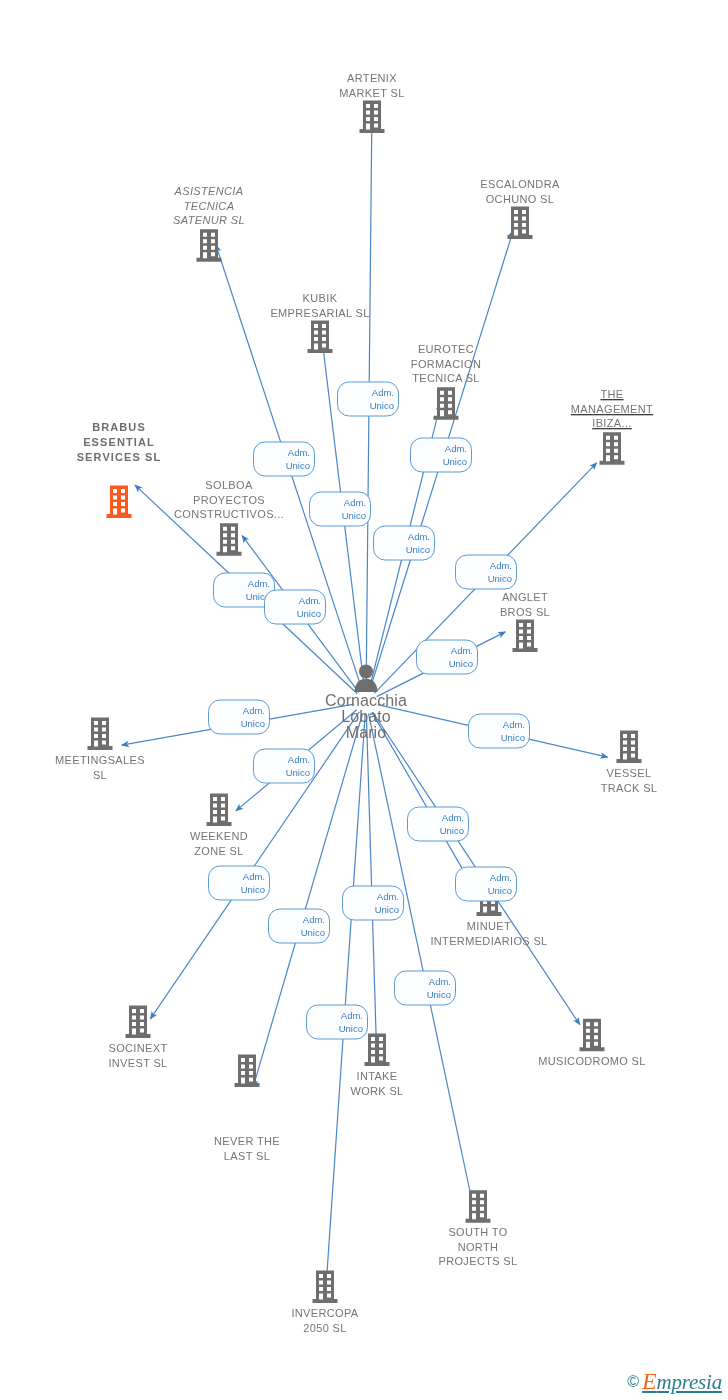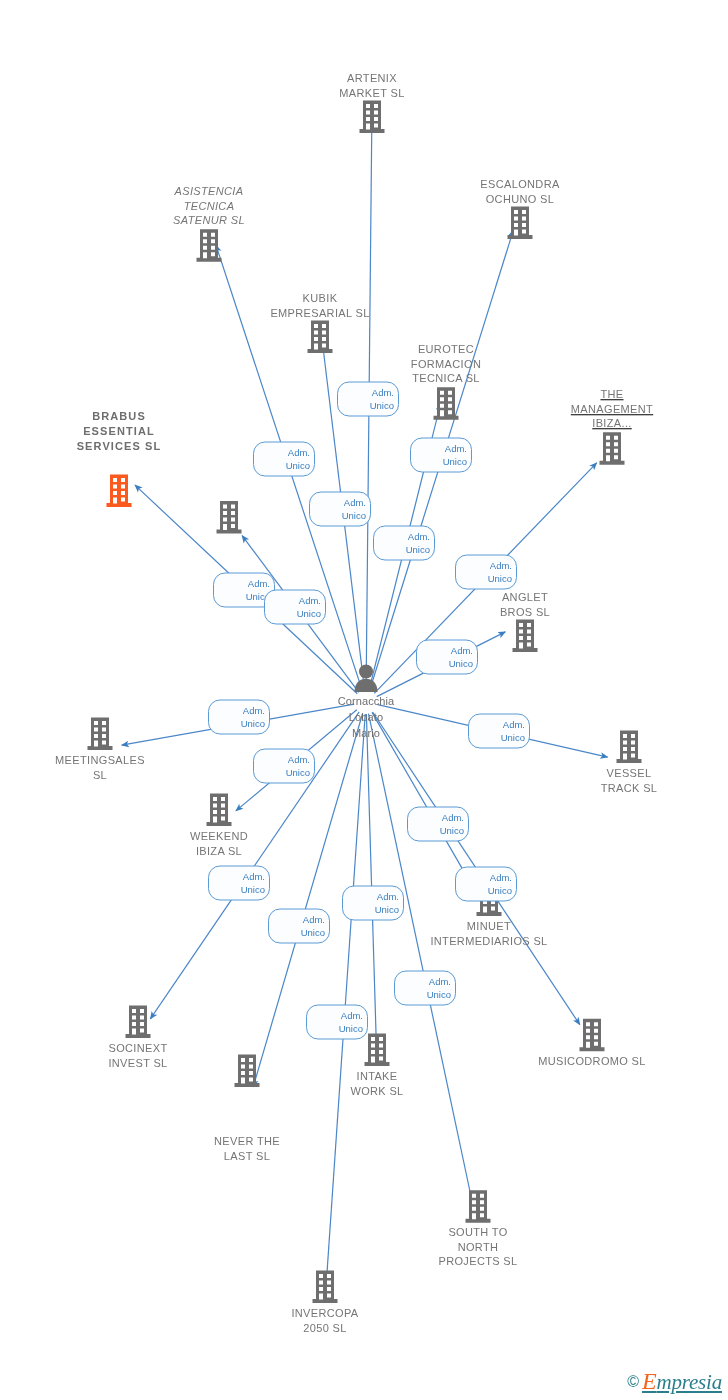--- a/index.html
+++ b/index.html
@@ -40,21 +40,21 @@
   .node-label {
     font-size: 11px;
     line-height: 14.5px;
     text-align: center;
     color: #757575;
     letter-spacing: 0.35px;
     white-space: pre-line;
     font-family: "Liberation Sans", sans-serif;
   }
   .node.root .node-label {
-    font-size: 11px;
+    font-size: 16px;
     line-height: 16px;
     color: #6f6f6f;
     letter-spacing: 0.1px;
   }
   .node.highlight .node-label {
     color: #6e6e6e;
     font-weight: bold;
     letter-spacing: 1.1px;
     font-size: 11px;
     line-height: 15px;
@@ -258,21 +258,21 @@
             <rect x="8" y="17.5" width="4" height="4" fill="#ffffff"></rect>
             <rect x="16" y="17.5" width="4" height="4" fill="#ffffff"></rect>
             <rect x="8" y="24" width="4" height="6" fill="#ffffff"></rect>
             <rect x="16" y="24" width="4" height="4" fill="#ffffff"></rect>
           </svg>
         </span>
         <div class="node-label">THE
 MANAGEMENT
 IBIZA...</div>
       </div>
-      <div class="node highlight label-above" style="left: 119px; top: 459px; gap: 20px;">
+      <div class="node highlight label-above" style="left: 119px; top: 470px; gap: 20px;">
         <span class="glyph">
           <svg width="28" height="36" viewBox="0 0 28 36" aria-hidden="true">
             <rect x="5" y="1" width="18" height="30" fill="#fa5a1e"></rect>
             <rect x="1.5" y="29.5" width="25" height="4" fill="#fa5a1e"></rect>
             <rect x="8" y="4.5" width="4" height="4" fill="#ffffff"></rect>
             <rect x="16" y="4.5" width="4" height="4" fill="#ffffff"></rect>
             <rect x="8" y="11" width="4" height="4" fill="#ffffff"></rect>
             <rect x="16" y="11" width="4" height="4" fill="#ffffff"></rect>
             <rect x="8" y="17.5" width="4" height="4" fill="#ffffff"></rect>
             <rect x="16" y="17.5" width="4" height="4" fill="#ffffff"></rect>
@@ -292,20 +292,23 @@
             <rect x="8" y="4.5" width="4" height="4" fill="#ffffff"></rect>
             <rect x="16" y="4.5" width="4" height="4" fill="#ffffff"></rect>
             <rect x="8" y="11" width="4" height="4" fill="#ffffff"></rect>
             <rect x="16" y="11" width="4" height="4" fill="#ffffff"></rect>
             <rect x="8" y="17.5" width="4" height="4" fill="#ffffff"></rect>
             <rect x="16" y="17.5" width="4" height="4" fill="#ffffff"></rect>
             <rect x="8" y="24" width="4" height="6" fill="#ffffff"></rect>
             <rect x="16" y="24" width="4" height="4" fill="#ffffff"></rect>
           </svg>
         </span>
+        <div class="node-label">SOLBOA
+PROYECTOS
+CONSTRUCTIVOS...</div>
       </div>
       <div class="node label-above" style="left: 525px; top: 622px;">
         <span class="glyph">
           <svg width="28" height="36" viewBox="0 0 28 36" aria-hidden="true">
             <rect x="5" y="1" width="18" height="30" fill="#6e6e6e"></rect>
             <rect x="1.5" y="29.5" width="25" height="4" fill="#6e6e6e"></rect>
             <rect x="8" y="4.5" width="4" height="4" fill="#ffffff"></rect>
             <rect x="16" y="4.5" width="4" height="4" fill="#ffffff"></rect>
             <rect x="8" y="11" width="4" height="4" fill="#ffffff"></rect>
             <rect x="16" y="11" width="4" height="4" fill="#ffffff"></rect>
@@ -363,21 +366,21 @@
             <rect x="16" y="4.5" width="4" height="4" fill="#ffffff"></rect>
             <rect x="8" y="11" width="4" height="4" fill="#ffffff"></rect>
             <rect x="16" y="11" width="4" height="4" fill="#ffffff"></rect>
             <rect x="8" y="17.5" width="4" height="4" fill="#ffffff"></rect>
             <rect x="16" y="17.5" width="4" height="4" fill="#ffffff"></rect>
             <rect x="8" y="24" width="4" height="6" fill="#ffffff"></rect>
             <rect x="16" y="24" width="4" height="4" fill="#ffffff"></rect>
           </svg>
         </span>
         <div class="node-label">WEEKEND
-IBIZA SL</div>
+ZONE SL</div>
       </div>
       <div class="node" style="left: 489px; top: 915px;">
         <span class="glyph">
           <svg width="28" height="36" viewBox="0 0 28 36" aria-hidden="true">
             <rect x="5" y="1" width="18" height="30" fill="#6e6e6e"></rect>
             <rect x="1.5" y="29.5" width="25" height="4" fill="#6e6e6e"></rect>
             <rect x="8" y="4.5" width="4" height="4" fill="#ffffff"></rect>
             <rect x="16" y="4.5" width="4" height="4" fill="#ffffff"></rect>
             <rect x="8" y="11" width="4" height="4" fill="#ffffff"></rect>
             <rect x="16" y="11" width="4" height="4" fill="#ffffff"></rect>

